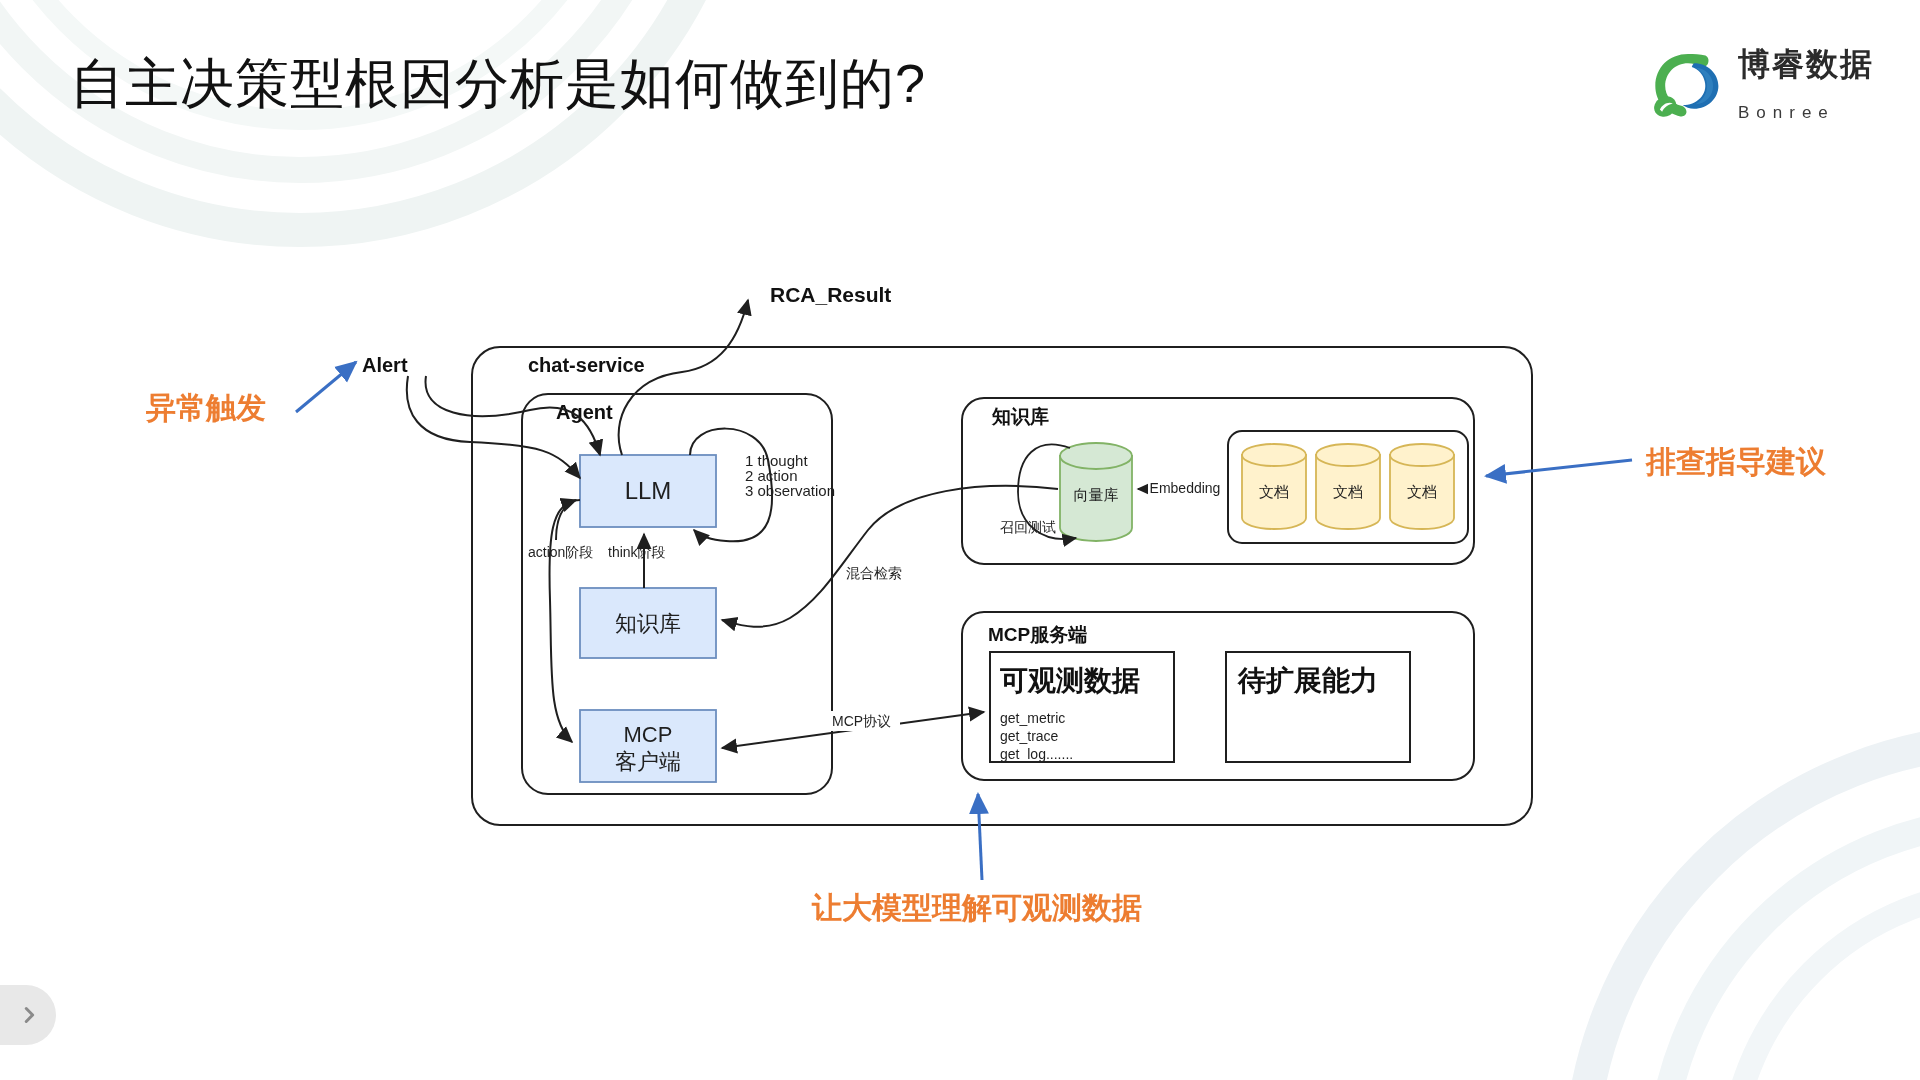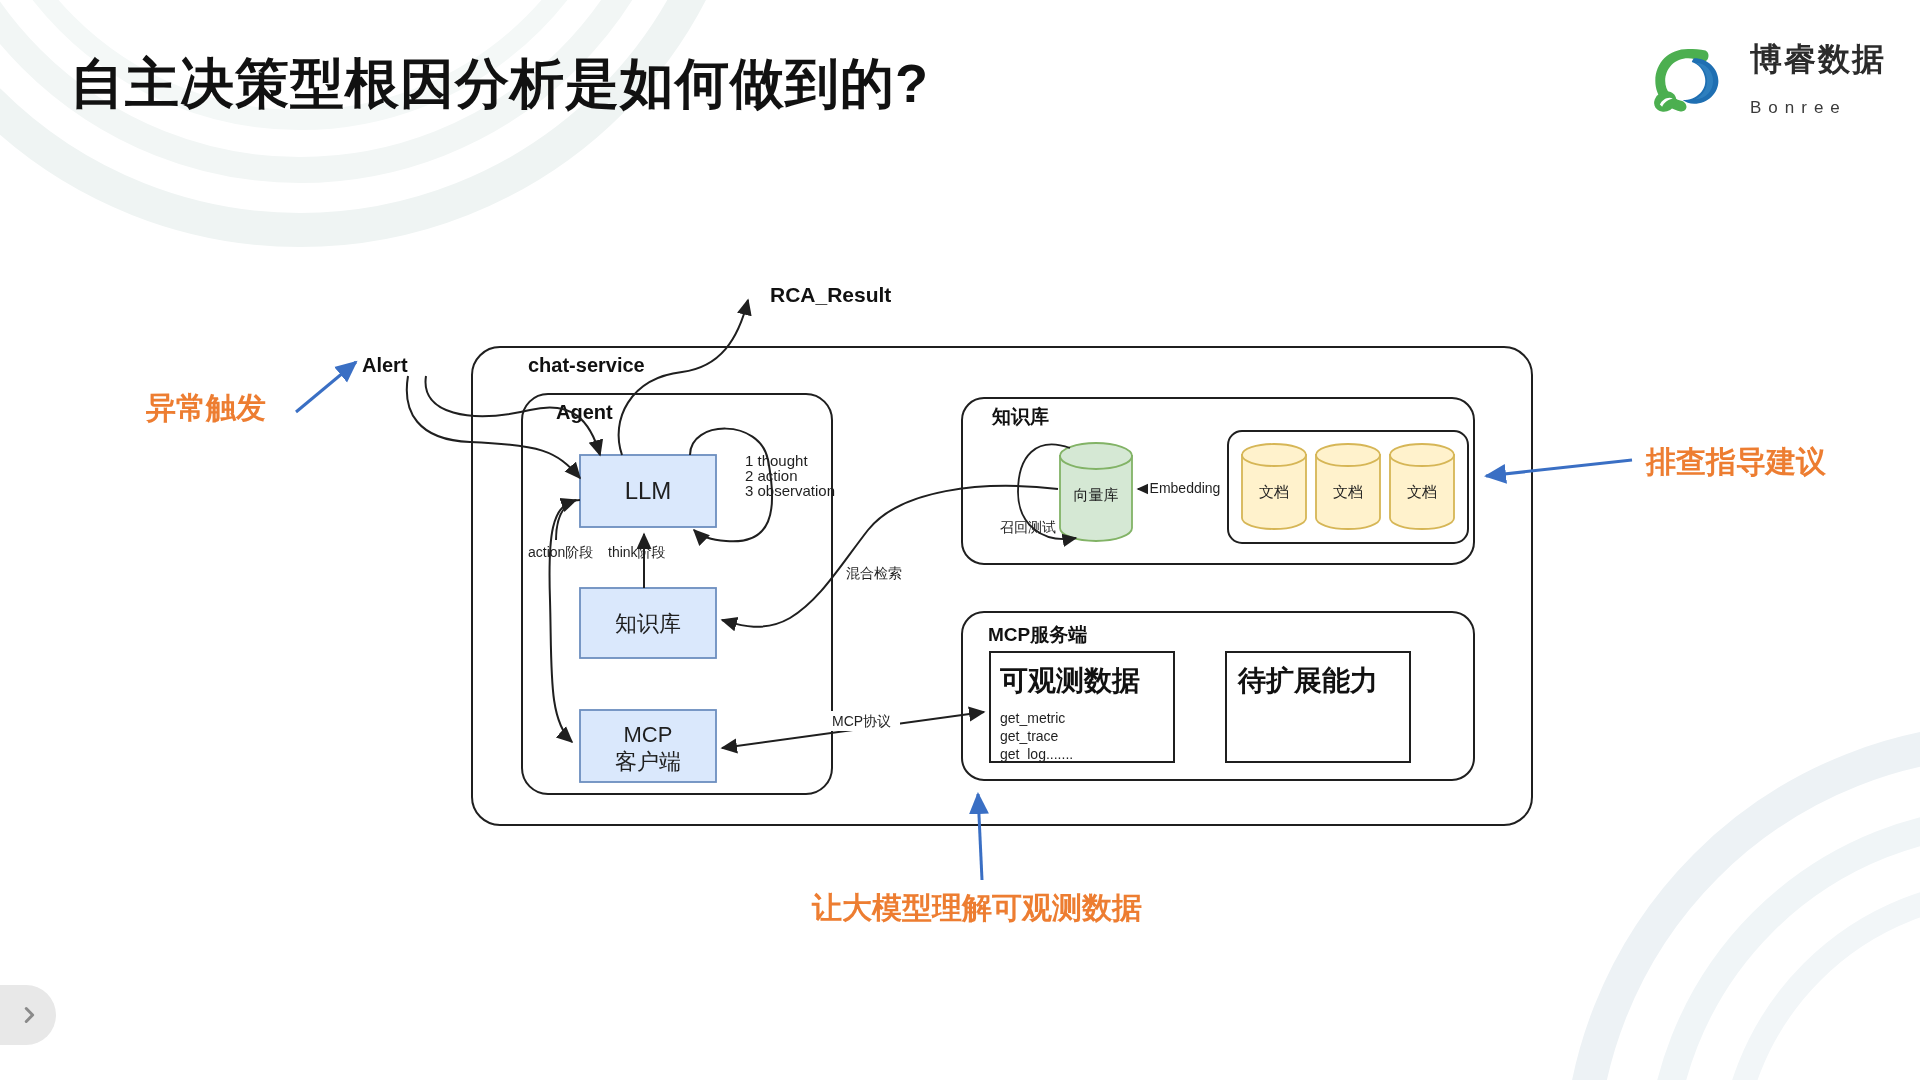--- a/index.html
+++ b/index.html
@@ -22,36 +22,36 @@
     width: 1920px; height: 1080px;
     pointer-events: none;
   }
 
   
   #slide-title {
     position: absolute;
     left: 70px;
     top: 48px;
     font-size: 54px;
-    font-weight: bold;
+    font-weight: normal;
     color: #111111;
     letter-spacing: 1px;
     white-space: nowrap;
   }
 
   
   #brand-logo {
     position: absolute;
     left: 1650px;
     top: 38px;
     width: 240px;
     height: 86px;
     display: flex;
-    align-items: center;
-    gap: 24px;
+    align-items: flex-end;
+    gap: 12px;
   }
   #brand-logo .logo-mark { width: 76px; height: 76px; flex: 0 0 auto; }
   #brand-logo .logo-text { display: flex; flex-direction: column; justify-content: center; }
   #brand-logo .logo-cn {
     font-size: 32px;
     font-weight: 600;
     color: #2b2b2b;
     letter-spacing: 2px;
     line-height: 1.05;
   }

